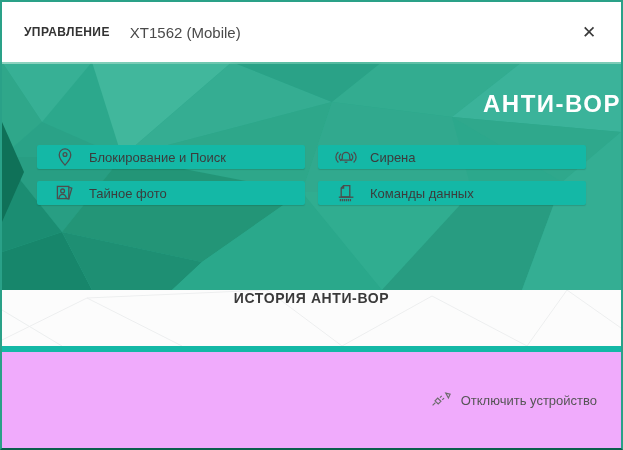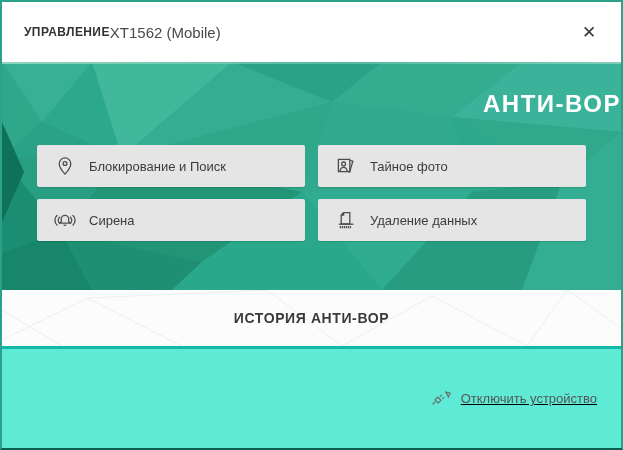--- a/index.html
+++ b/index.html
@@ -4,48 +4,48 @@
 <style>
   html,body{margin:0;padding:0;background:#e9e9e7;font-family:"Liberation Sans",sans-serif;}
   .window{
     position:relative;width:619px;height:446px;margin:0 auto;background:#fff;
     border:2px solid #2aa188;border-bottom-color:#0b5f4c;overflow:hidden;
     display:flex;flex-direction:column;
   }
   
   .titlebar{height:60px;background:#fff;display:flex;align-items:center;padding:0 18px 0 22px;flex:none;}
   .titlebar .t1{font-size:12px;font-weight:bold;color:#333;letter-spacing:.4px;}
-  .titlebar .t2{font-size:15px;color:#4a4a4a;margin-left:0;}
+  .titlebar .t2{font-size:15px;color:#4a4a4a;margin-left:20px;}
   .close-btn{margin-left:auto;width:28px;height:28px;display:flex;align-items:center;justify-content:center;
     cursor:pointer;color:#3a3a3a;font-size:17px;line-height:1;}
   
   .tabbar{height:51px;background:#f1f1ef;display:flex;align-items:center;padding:0 22px;flex:none;}
   .tab{font-size:13px;color:#2b9e82;margin-right:26px;cursor:pointer;}
   .tab.active{color:#333;font-weight:bold;cursor:default;}
   
   .hero{position:relative;height:228px;flex:none;background:#2ca88c;overflow:hidden;}
   .hero-poly{position:absolute;inset:0;}
   .hero-topline{position:absolute;top:0;left:0;right:0;height:2px;
     background:linear-gradient(90deg,#a5dccb,#5fc0a6 55%,#8fd2bf);opacity:.8;}
   .hero-title{position:relative;text-align:right;margin-top:28px;height:30px;
     font-size:24px;font-weight:bold;color:#fff;letter-spacing:1.5px;}
   .cmd-grid{position:relative;margin:25px 35px 0 35px;display:grid;
     grid-template-columns:1fr 1fr;column-gap:13px;row-gap:12px;}
-  .cmd-btn{height:42px;background:#e5e5e5;border-radius:2px;display:flex;align-items:center;
+  .cmd-btn{height:24px;background:#14b8a6;border-radius:2px;display:flex;align-items:center;
     padding:0 10px 0 13px;cursor:pointer;box-shadow:0 1px 1px rgba(0,40,30,.15);}
   .cmd-btn .ic{width:30px;display:flex;align-items:center;justify-content:center;flex:none;}
   .cmd-btn .lbl{font-size:13px;color:#3c3c3c;margin-left:9px;}
   
   .history{position:relative;height:56px;background:#fcfcfc;flex:none;display:flex;
-    align-items:center;justify-content:center;cursor:pointer;overflow:hidden;}
+    justify-content:center;cursor:pointer;overflow:hidden;}
   .history-poly{position:absolute;inset:0;}
   .history .lbl{position:relative;font-size:14px;font-weight:bold;color:#3a3a3a;letter-spacing:.6px;}
   
-  .footer{flex:1;background:#5eead4;display:flex;align-items:center;justify-content:flex-end;
-    padding:0 24px;border-top:3px solid #14b8a6;text-decoration:underline;}
+  .footer{flex:1;background:#f0abfc;display:flex;align-items:center;justify-content:flex-end;
+    padding:0 24px;border-top:6px solid #14b8a6;}
   .disconnect{display:flex;align-items:center;cursor:pointer;}
   .disconnect .lbl{font-size:13px;color:#555;margin-left:8px;}
 </style>
 </head>
 <body>
 
 <div class="window">
 
   <div class="titlebar">
     <span class="t1">УПРАВЛЕНИЕ</span>
@@ -90,54 +90,54 @@
           <svg width="22" height="24" viewBox="0 0 24 24" fill="none" stroke="#4d4d4d" stroke-width="1.4">
             <path d="M12 3.2c-3.5 0-6.3 2.8-6.3 6.3 0 4.6 6.3 11.3 6.3 11.3s6.3-6.7 6.3-11.3c0-3.5-2.8-6.3-6.3-6.3z"></path>
             <circle cx="12" cy="9.3" r="2.1"></circle>
           </svg>
         </span>
         <span class="lbl">Блокирование и Поиск</span>
       </div>
 
       <div class="cmd-btn">
         <span class="ic">
-          <svg width="24" height="24" viewBox="0 0 24 24" fill="none" stroke="#4d4d4d" stroke-width="1.3">
-            <path d="M16.2 6.4l2.6.8-3.1 10.8-1.9-.6"></path>
-            <rect x="4.4" y="5.4" width="11.4" height="12.2"></rect>
-            <circle cx="9.6" cy="9.9" r="1.9"></circle>
-            <path d="M5.8 17.3c.6-2.5 2-3.9 3.8-3.9s3.2 1.4 3.8 3.9"></path>
-          </svg>
-        </span>
-        <span class="lbl">Тайное фото</span>
-      </div>
-
-      <div class="cmd-btn">
-        <span class="ic">
           <svg width="28" height="24" viewBox="0 0 28 24" fill="none" stroke="#4d4d4d" stroke-width="1.3">
             <path d="M14 7.4c-2.1 0-3.7 1.7-3.7 3.7v2.5l-1.3 1.6h10l-1.3-1.6v-2.5c0-2-1.6-3.7-3.7-3.7z"></path>
             <path d="M12.9 16.6a1.15 1.15 0 0 0 2.2 0"></path>
             <path d="M9 8.7c-1.1 1-1.8 2.2-1.8 3.5s.7 2.5 1.8 3.5"></path>
             <path d="M6.4 6.9c-1.6 1.4-2.5 3.2-2.5 5.3s.9 3.9 2.5 5.3"></path>
             <path d="M19 8.7c1.1 1 1.8 2.2 1.8 3.5s-.7 2.5-1.8 3.5"></path>
             <path d="M21.6 6.9c1.6 1.4 2.5 3.2 2.5 5.3s-.9 3.9-2.5 5.3"></path>
           </svg>
         </span>
         <span class="lbl">Сирена</span>
       </div>
 
       <div class="cmd-btn">
         <span class="ic">
+          <svg width="24" height="24" viewBox="0 0 24 24" fill="none" stroke="#4d4d4d" stroke-width="1.3">
+            <path d="M16.2 6.4l2.6.8-3.1 10.8-1.9-.6"></path>
+            <rect x="4.4" y="5.4" width="11.4" height="12.2"></rect>
+            <circle cx="9.6" cy="9.9" r="1.9"></circle>
+            <path d="M5.8 17.3c.6-2.5 2-3.9 3.8-3.9s3.2 1.4 3.8 3.9"></path>
+          </svg>
+        </span>
+        <span class="lbl">Тайное фото</span>
+      </div>
+
+      <div class="cmd-btn">
+        <span class="ic">
           <svg width="26" height="24" viewBox="0 0 26 24" fill="none" stroke="#4d4d4d" stroke-width="1.3">
             <path d="M10.6 4.6h6.2v11.4H8.2V7z"></path>
             <path d="M10.6 4.6V7H8.2"></path>
             <path d="M5.8 16.2h14.6"></path>
             <path d="M7.4 18v2.2 M9.4 18v2.2 M11.4 18v2.2 M13.4 18v2.2 M15.4 18v2.2 M17.4 18v2.2"></path>
           </svg>
         </span>
-        <span class="lbl">Удаление данных</span>
+        <span class="lbl">Команды данных</span>
       </div>
 
     </div>
   </div>
 
   <div class="history">
     <svg class="history-poly" width="619" height="56" viewBox="0 0 619 56" preserveAspectRatio="none">
       <g fill="none" stroke="#e7e9ea" stroke-width="1" opacity="0.7">
         <path d="M0 50 L85 8 L180 56"></path>
         <path d="M85 8 L265 0 L340 56"></path>

